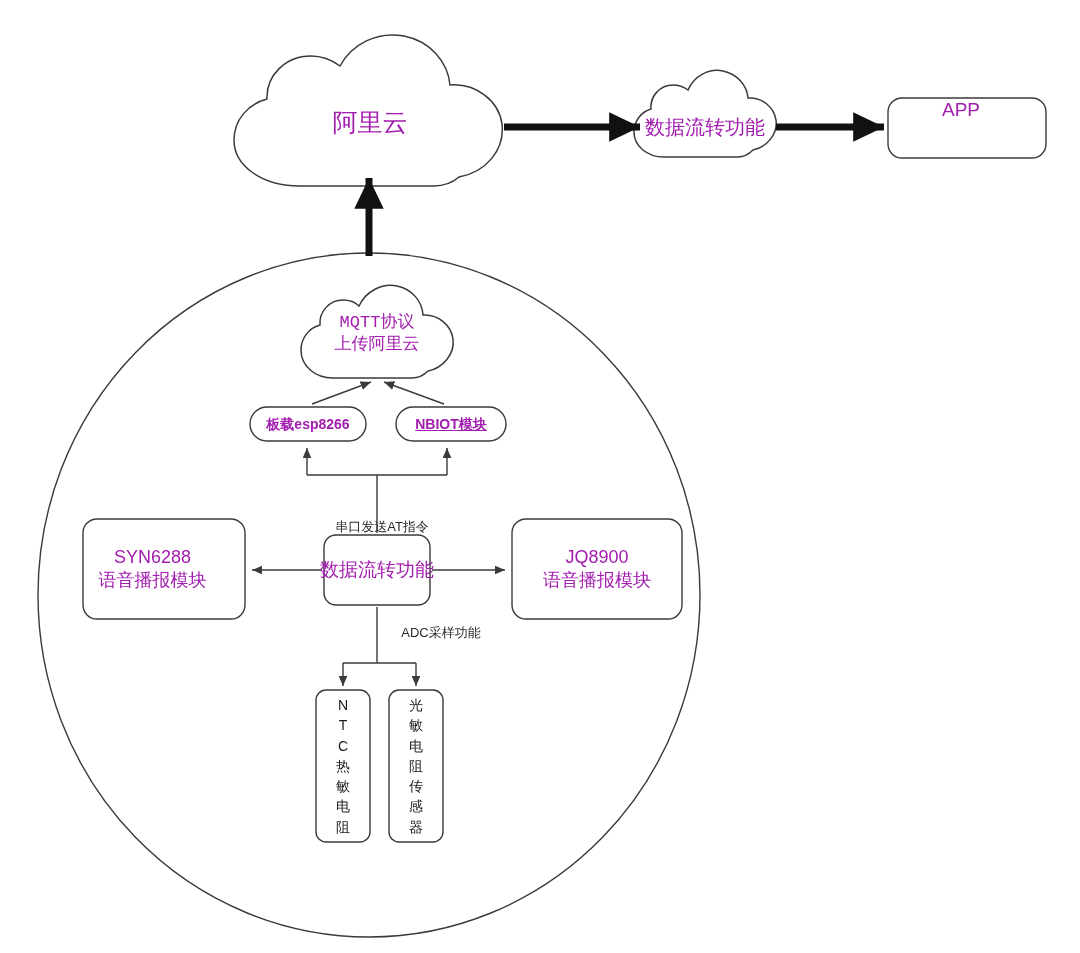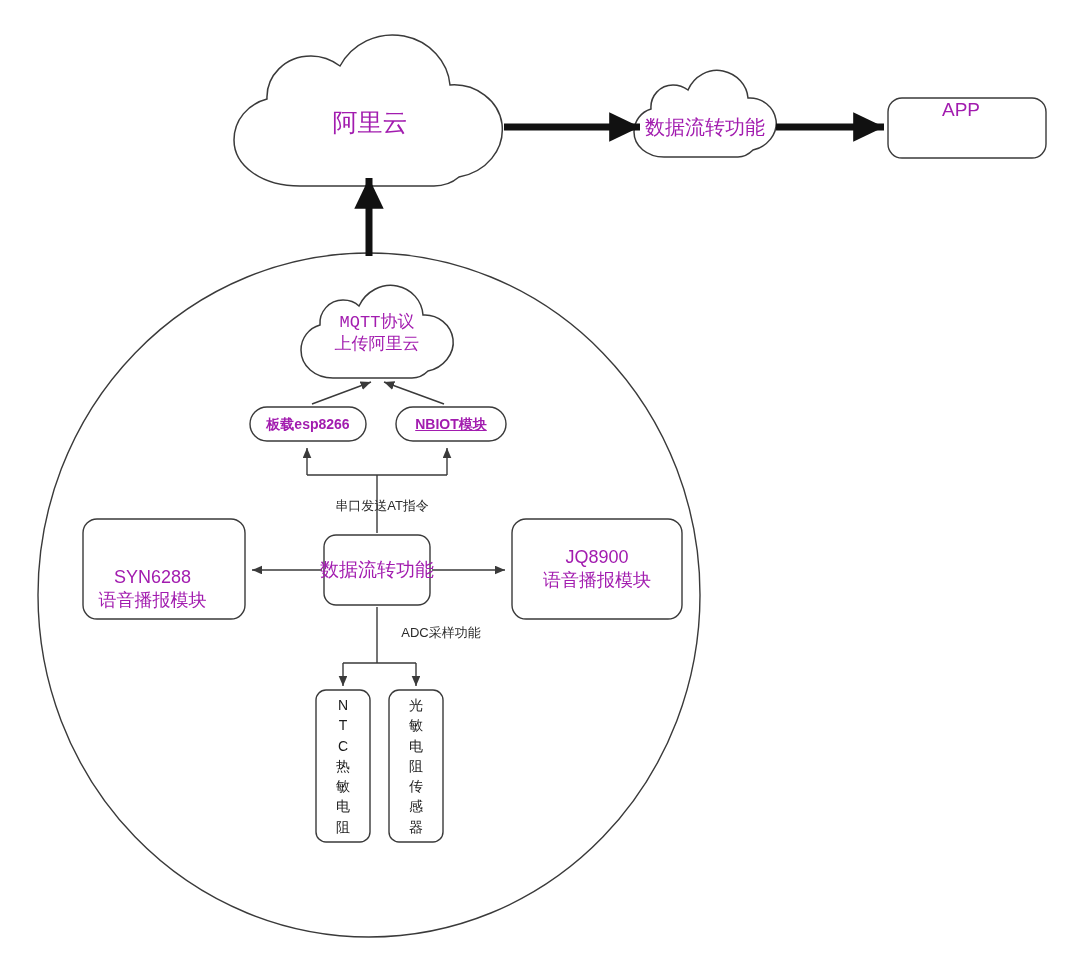--- a/index.html
+++ b/index.html
@@ -173,21 +173,21 @@
   </div>
 
   <div class="node-label label-pill" style="left:396px; top:407px; width:110px; height:34px;text-decoration:underline;">
     <span class="lbl-line">NBIOT模块</span>
   </div>
 
   <div class="node-label label-mcu" style="left:324px; top:535px; width:106px; height:70px;">
     <span class="lbl-line">数据流转功能</span>
   </div>
 
-  <div class="node-label label-voice" style="left:83px; top:519px; width:139px; height:100px;margin-top:20px;">
+  <div class="node-label label-voice" style="left:83px; top:519px; width:139px; height:100px;">
     <span class="lbl-line">SYN6288</span>
     <span class="lbl-line">语音播报模块</span>
   </div>
 
   <div class="node-label label-voice" style="left:512px; top:519px; width:170px; height:100px;">
     <span class="lbl-line">JQ8900</span>
     <span class="lbl-line">语音播报模块</span>
   </div>
 
   <div class="vert-label" style="left:316px; top:690px; width:54px; height:152px;">
@@ -203,21 +203,21 @@
   <div class="vert-label" style="left:389px; top:690px; width:54px; height:152px;">
     <span>光</span>
     <span>敏</span>
     <span>电</span>
     <span>阻</span>
     <span>传</span>
     <span>感</span>
     <span>器</span>
   </div>
 
-  <div class="node-label label-edge" style="left:317px; top:497px; width:130px; height:18px;justify-content:center;">
+  <div class="node-label label-edge" style="left:317px; top:518px; width:130px; height:18px;justify-content:center;">
     <span class="lbl-line">串口发送AT指令</span>
   </div>
 
   <div class="node-label label-edge" style="left:383px; top:624px; width:116px; height:18px; align-items:center;">
     <span class="lbl-line">ADC采样功能</span>
   </div>
 
 </div>
 
 </body></html>

